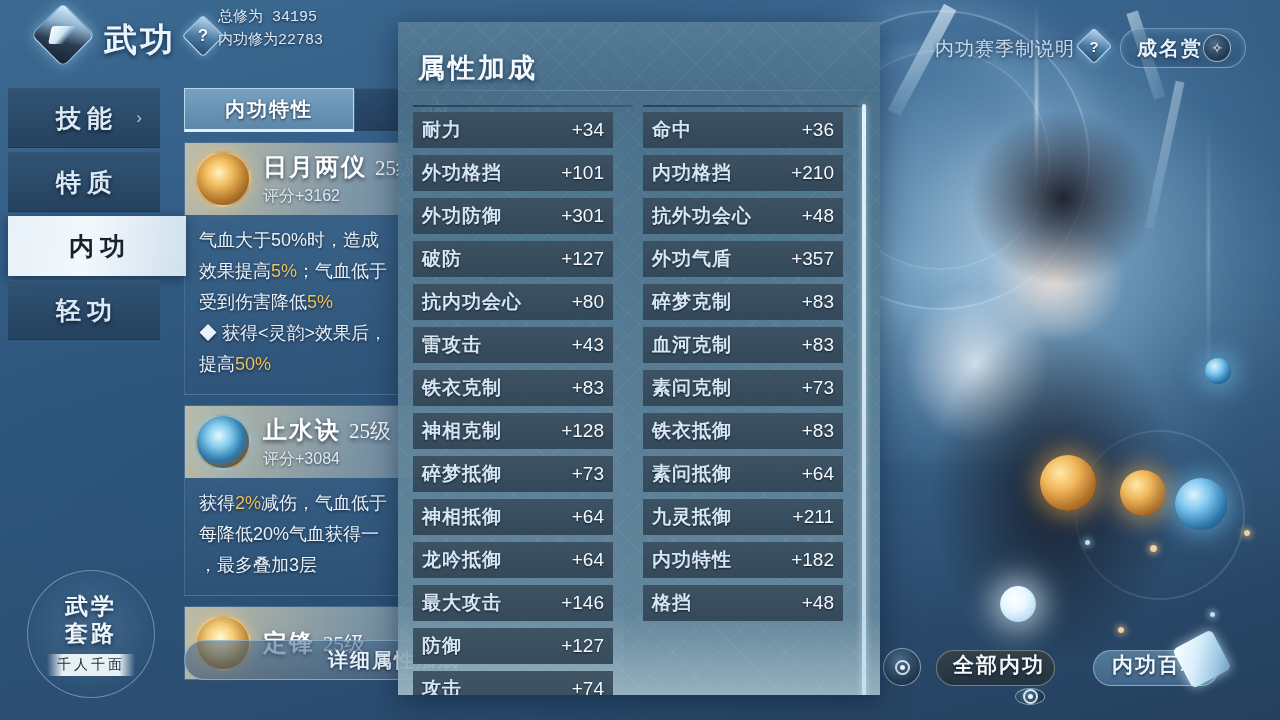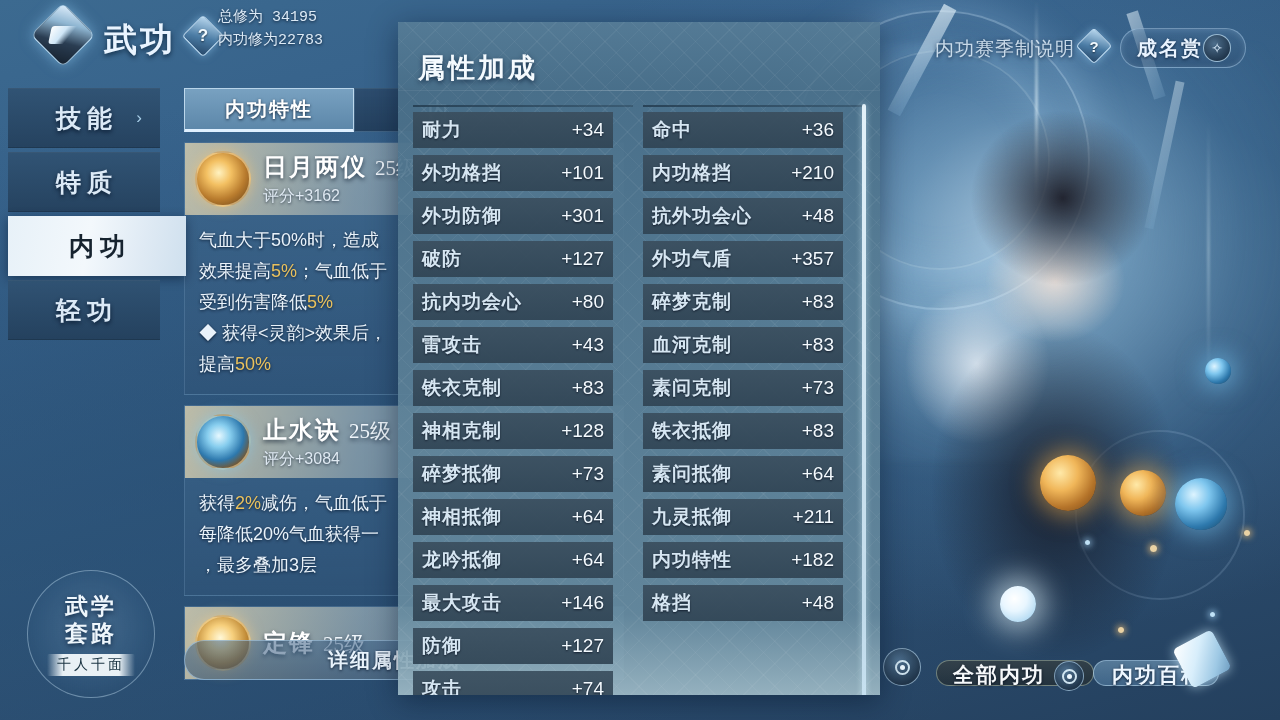--- a/index.html
+++ b/index.html
@@ -293,24 +293,25 @@
     border:1px solid rgba(190,225,250,.6);
     display:flex; align-items:center; justify-content:center;
   }
   .round-ic i{
     width:15px; height:15px; border-radius:50%;
     border:2px solid rgba(225,245,255,.9); position:relative; display:block;
   }
   .round-ic i::after{ content:""; position:absolute; left:3px; top:3px; width:5px; height:5px; border-radius:50%; background:#eef9ff; }
   #ic-1{ left:883px; }
   .pill-btn{
-    position:absolute; bottom:34px; height:26px; display:flex; align-items:flex-start; gap:9px;
+    position:absolute; bottom:34px; height:36px; display:flex; align-items:flex-end; gap:9px;
     padding:0 9px 0 16px; border-radius:19px;
     background:linear-gradient(180deg,rgba(58,62,58,.62),rgba(34,40,40,.62));
     border:1px solid rgba(198,214,190,.45);
+    flex-direction:column;
   }
   .pill-btn .lbl{
     font-family:"Liberation Serif", serif; font-weight:bold; font-size:21px;
     color:#f5f8fa; letter-spacing:2px; text-shadow:0 1px 3px rgba(0,10,25,.8);
   }
   #btn-all{ left:936px; }
   #btn-wiki{
     left:1093px; padding:0 14px 0 18px;
     background:linear-gradient(180deg,rgba(150,195,225,.42),rgba(100,150,190,.42));
     border:1px solid rgba(205,235,255,.45);

